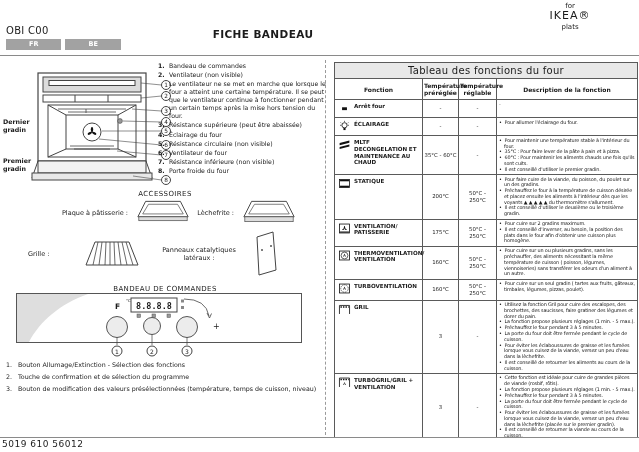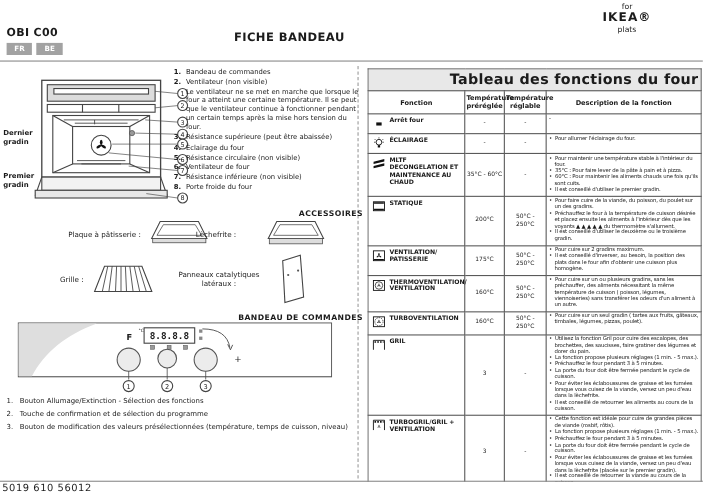--- a/index.html
+++ b/index.html
@@ -1,70 +1,70 @@
 <!DOCTYPE html>
 <html><head>
 <meta charset="utf-8">
 <style>
   *{margin:0;padding:0;box-sizing:border-box}
   html,body{width:639px;height:452px}
   body{position:relative;background:#fff;font-family:"DejaVu Sans",sans-serif;color:#1b1b1b;overflow:hidden}
   .abs{position:absolute}
 
   
-  .model{left:6px;top:25px;font-size:10px;font-weight:bold;letter-spacing:.3px}
+  .model{left:6px;top:25px;font-size:10px;font-weight:normal;letter-spacing:.3px}
   .badges{left:6px;top:39px;display:flex;gap:4px}
-  .badge{background:#a2a2a2;color:#fff;font-size:6.5px;font-weight:bold;padding:2px 7px;line-height:1}
+  .badge{background:#a2a2a2;color:#fff;font-size:6.5px;font-weight:bold;padding:2px 23px;line-height:1}
   .doc-title{left:183px;top:28px;width:160px;text-align:center;font-size:10.5px;font-weight:bold;letter-spacing:.4px}
   .brand{right:14px;top:2px;width:110px;text-align:center;line-height:1.15}
   .brand .for,.brand .from{font-size:7px;}
-  .brand .ikea{font-size:11px;font-weight:bold;letter-spacing:1px}
+  .brand .ikea{font-size:11px;font-weight:normal;letter-spacing:1px}
   .brand .whirlpool{font-size:12.5px;font-weight:bold;font-family:"DejaVu Serif",serif}
   .hrule{left:0;top:55px;width:639px;border-top:1px solid #8a8a8a;height:0}
   .divider-dashed{left:325px;top:60px;height:375px;width:0;border-left:1px dashed #9a9a9a}
   .bottom-rule{left:0;top:437px;width:639px;border-top:1px solid #8a8a8a;height:0}
   .footer-code{left:2px;top:439px;font-size:9px;font-weight:normal;letter-spacing:.5px}
 
   
   .oven-svg{left:28px;top:59px}
   .shelf-label{width:44px;font-size:6.3px;font-weight:bold;line-height:1.2}
   .shelf-last{left:3px;top:118px}
   .shelf-first{left:3px;top:157px}
 
   .parts{left:158px;top:62px;width:170px;font-size:6.2px;line-height:1.3}
   .part-row{display:flex;margin-bottom:1px}
   .part-num{width:11px;font-weight:bold;flex:none}
   .part-note{margin-left:11px;margin-bottom:1px}
 
-  .sec-heading{left:0;width:330px;text-align:right;font-size:7px;font-weight:bold;letter-spacing:.4px}
+  .sec-heading{left:0;width:330px;text-align:center;font-size:7px;font-weight:normal;letter-spacing:.4px}
   .h-acc{top:190px}
   .h-panel{top:285px}
 
   .acc-label{font-size:6.5px;font-weight:normal;line-height:1.25}
   .acc-l1{left:8px;top:209px;width:120px;text-align:right}
-  .acc-l2{left:178px;top:209px;width:56px;}
-  .acc-l3{left:28px;top:250px;width:48px;text-align:right}
+  .acc-l2{left:178px;top:209px;width:56px;text-align:right}
+  .acc-l3{left:28px;top:250px;width:48px;}
   .acc-l4{left:150px;top:246px;width:98px;text-align:center}
   .acc-svg1{left:134px;top:198px}
   .acc-svg2{left:240px;top:198px}
   .acc-svg3{left:84px;top:238px}
   .acc-svg4{left:252px;top:230px}
 
   .panel-svg{left:16px;top:293px}
   .seg{font-family:"DejaVu Sans Mono",monospace;font-weight:bold}
 
   .legend{left:6px;top:361px;width:320px;font-size:6.3px;line-height:1.25}
   .legend-row{display:flex;margin-bottom:4px}
   .legend-num{width:12px;flex:none}
 
   
   .tbl-wrap{left:334px;top:62px;width:304px;height:376px;overflow:hidden}
   table{border-collapse:collapse;width:303px;table-layout:fixed}
   th,td{border:1px solid #5a5a5a}
-  .tbl-title th{background:#e8e8e8;font-size:13px;font-weight:bold;padding:2px;text-align:right;letter-spacing:.3px}
+  .tbl-title th{background:#e8e8e8;font-size:10px;font-weight:normal;padding:2px;text-align:center;letter-spacing:.3px}
   .tbl-head th{background:#fff;font-size:6px;font-weight:bold;text-align:center;vertical-align:middle;padding:3px 1px;line-height:1.2}
   td.fn-cell{padding:2px 1px 2px 2px;vertical-align:top;font-size:5.6px}
   .fn-flex{display:flex;gap:2px}
   .fn-ic-wrap{flex:none;width:15px;display:flex;justify-content:center}
   .fn-label{font-weight:bold;line-height:1.18;padding-top:1px;word-spacing:-.3px}
   td.temp{font-size:5.4px;text-align:center;vertical-align:middle;padding:1px;white-space:pre-line;line-height:1.3}
   td.desc{font-size:4.9px;line-height:1.18;padding:1.5px 2px;vertical-align:top;letter-spacing:-.15px}
   td.desc ul{list-style:none}
   td.desc li{padding-left:5px;text-indent:-5px}
   td.desc li::before{content:"•\00a0\00a0"}

